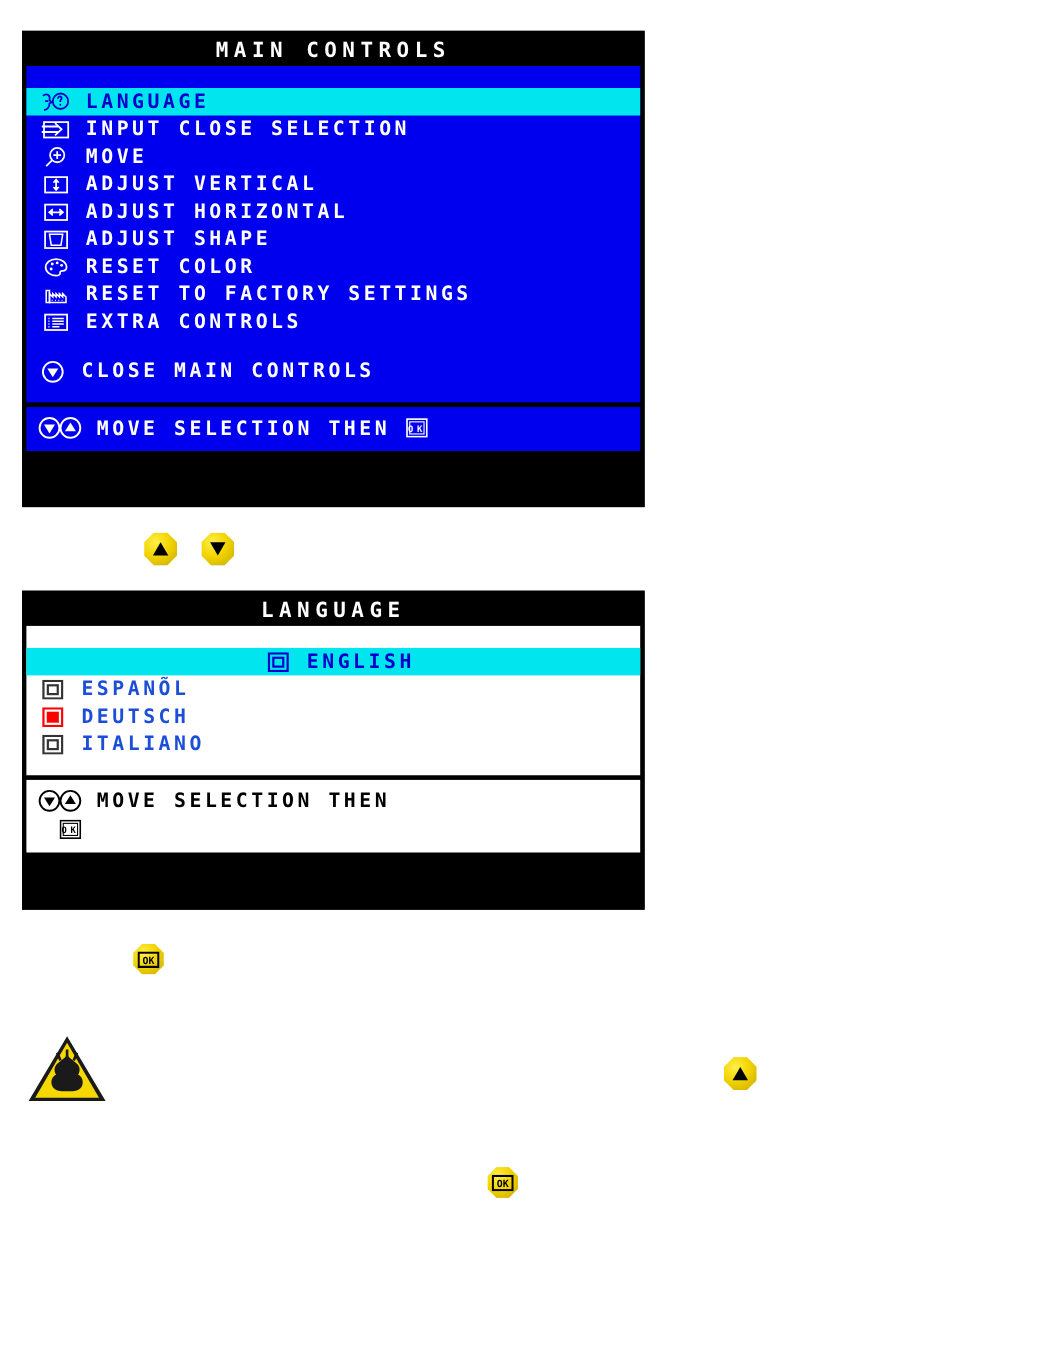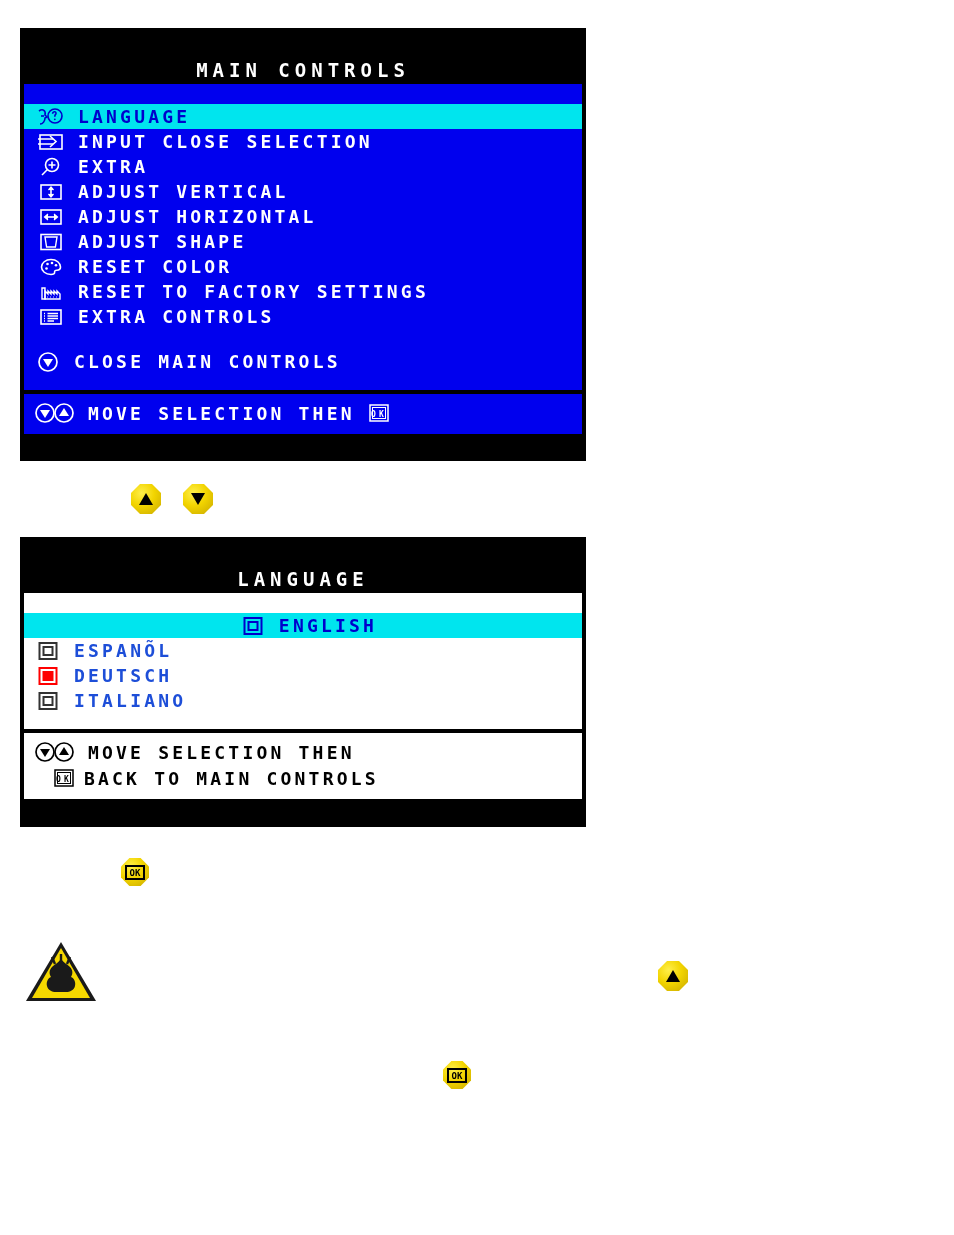--- a/index.html
+++ b/index.html
@@ -41,21 +41,20 @@
 
   .osd-title {
     height: 28px;
     line-height: 28px;
     text-align: center;
     color: #ffffff;
     background: #000000;
     font-size: 19px;
     font-weight: bold;
     letter-spacing: 5px;
-    margin-top: 24px;
   }
 
   .osd-body {
     background: #0000ee;
   }
   .osd-body.light {
     background: #ffffff;
   }
 
   .spacer-row { height: 20px; }
@@ -205,21 +204,21 @@
     <div class="osd-row">
       <span class="row-icon">
         <svg width="28" height="20" viewBox="0 0 28 20">
           <g fill="none" stroke="#ffffff" stroke-width="1.6">
             <circle cx="15" cy="8" r="6.5"></circle>
             <path d="M15 4.5 L15 11.5 M11.5 8 L18.5 8"></path>
             <path d="M10.2 12.8 L5 18"></path>
           </g>
         </svg>
       </span>
-      <span class="row-label">EXTRA</span>
+      <span class="row-label">MOVE</span>
     </div>
 
     <div class="osd-row">
       <span class="row-icon">
         <svg width="28" height="20" viewBox="0 0 28 20">
           <rect x="4" y="3" width="20" height="14" fill="none" stroke="#ffffff" stroke-width="1.6"></rect>
           <path d="M14 5.5 L14 14.5" stroke="#ffffff" stroke-width="1.6"></path>
           <path d="M11.5 8 L14 5 L16.5 8 M11.5 12 L14 15 L16.5 12" fill="#ffffff" stroke="#ffffff" stroke-width="1.2"></path>
         </svg>
       </span>
@@ -406,21 +405,20 @@
       <span>MOVE SELECTION THEN</span>
     </div>
     <div class="footer-line">
       <span class="footer-icons indent">
         <svg width="20" height="18" viewBox="0 0 20 18">
           <rect x="1" y="1" width="18" height="16" fill="none" stroke="#000000" stroke-width="1.5"></rect>
           <rect x="3.5" y="3.5" width="13" height="11" fill="none" stroke="#000000" stroke-width="1"></rect>
           <text x="10" y="12.6" font-family="'DejaVu Sans Mono',monospace" font-size="8" font-weight="bold" fill="#000000" text-anchor="middle">OK</text>
         </svg>
       </span>
-      <span>BACK TO MAIN CONTROLS</span>
     </div>
   </div>
 </div>
 
 <div class="btn-oct" id="btn-ok-1">
   <div class="oct-shape">
     <span class="glyph">
       <svg width="20" height="15" viewBox="0 0 20 15">
         <rect x="1" y="1" width="18" height="13" fill="none" stroke="#000000" stroke-width="2"></rect>
         <text x="10" y="11" font-family="'DejaVu Sans Mono',monospace" font-size="9" font-weight="bold" fill="#000000" text-anchor="middle">OK</text>

